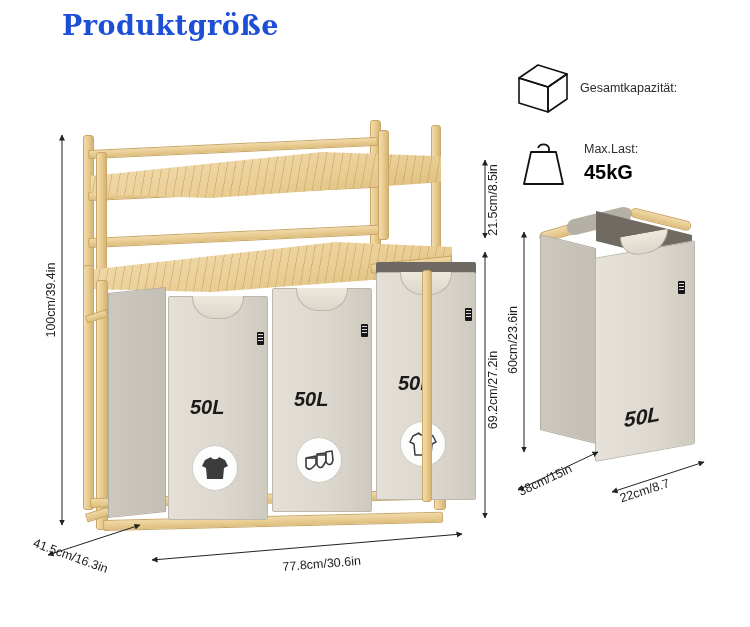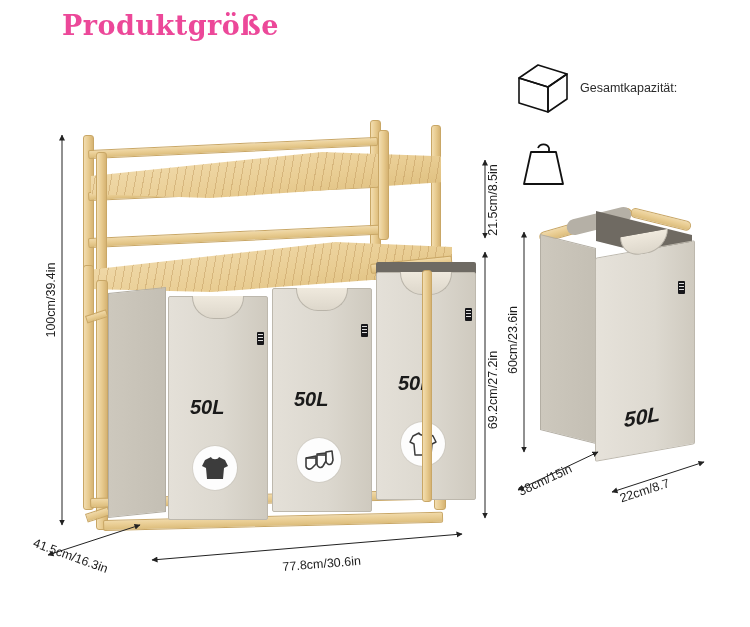--- a/index.html
+++ b/index.html
@@ -14,21 +14,21 @@
 
   .abs{position:absolute;}
 
   
   #title{
     left:62px;top:10px;
     font-family:"DejaVu Serif", serif;
     font-weight:bold;
     font-size:27px;
     letter-spacing:.5px;
-    color:#ec4899;
+    color:#1d4ed8;
   }
 
   
   #capacity{left:512px;top:58px;width:210px;}
   .cap-row{display:flex;align-items:center;margin-bottom:12px;}
   .cap-ico{width:62px;height:62px;flex:0 0 62px;display:flex;align-items:center;justify-content:center;}
   .cap-txt{margin-left:6px;}
   .cap-label{font-size:12.5px;color:#2b2b2b;line-height:1.25;}
   .cap-value{font-size:20px;font-weight:bold;color:#000;line-height:1.2;margin-top:2px;}
 
@@ -110,20 +110,24 @@
     </div>
 
     <div class="cap-row">
       <div class="cap-ico">
         <svg width="58" height="58" viewBox="0 0 58 58">
           <g fill="none" stroke="#111" stroke-width="1.8" stroke-linejoin="round">
             <path d="M24,14 a6,6 0 0 1 11,0 l0,4"></path>
             <path d="M17,18 L42,18 L49,50 L10,50 Z"></path>
           </g>
         </svg>
+      </div>
+      <div class="cap-txt" style="margin-left:10px;">
+        <div class="cap-label">Max.Last:</div>
+        <div class="cap-value">45kG</div>
       </div>
     </div>
   </div>
 
   <div class="abs" style="left:60px;top:120px;width:420px;height:430px;">
 
     <div class="abs bamboo-v" style="left:23px;top:15px;width:11px;height:270px;border-radius:3px;"></div>
     <div class="abs bamboo-v" style="left:310px;top:0px;width:11px;height:160px;border-radius:3px;"></div>
     <div class="abs bamboo-v" style="left:371px;top:5px;width:10px;height:125px;border-radius:3px;"></div>
 

